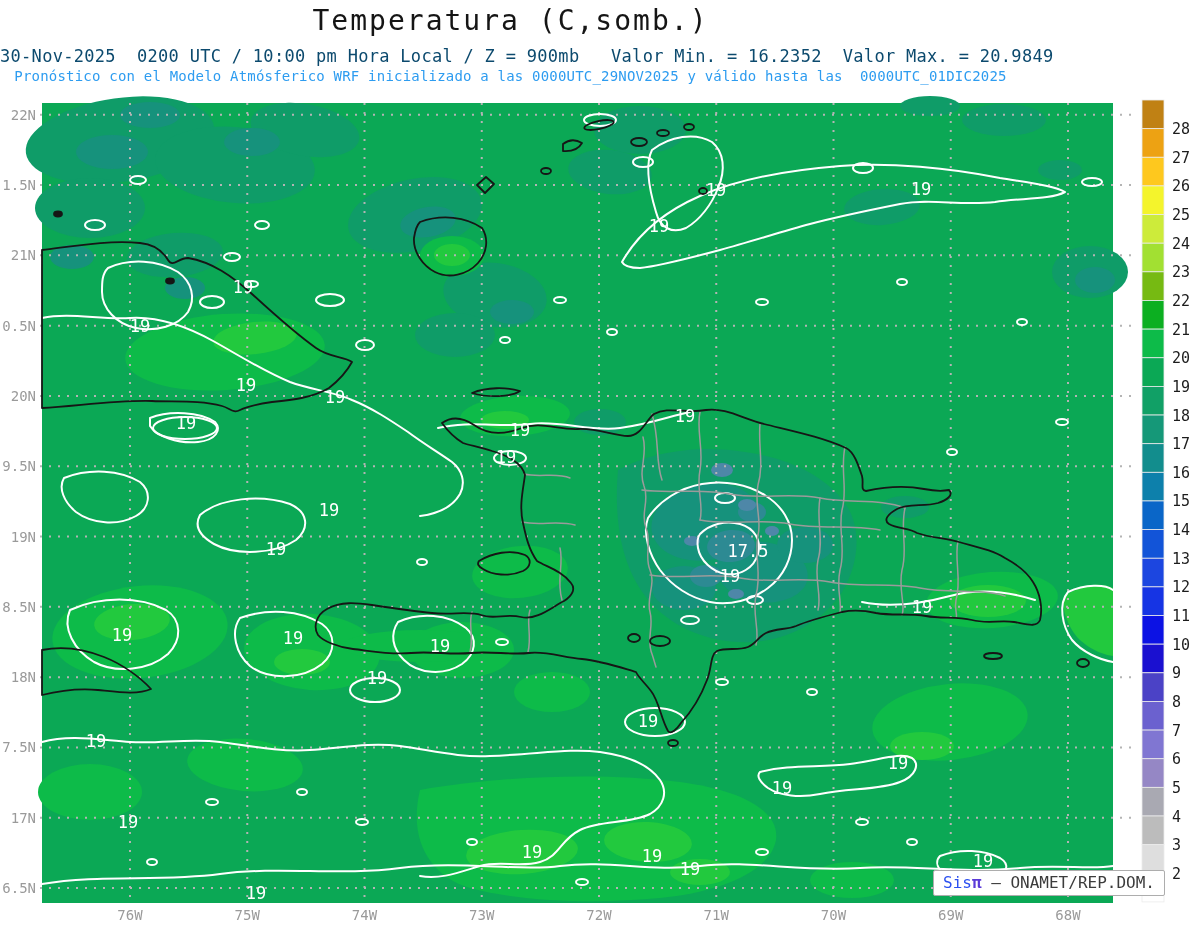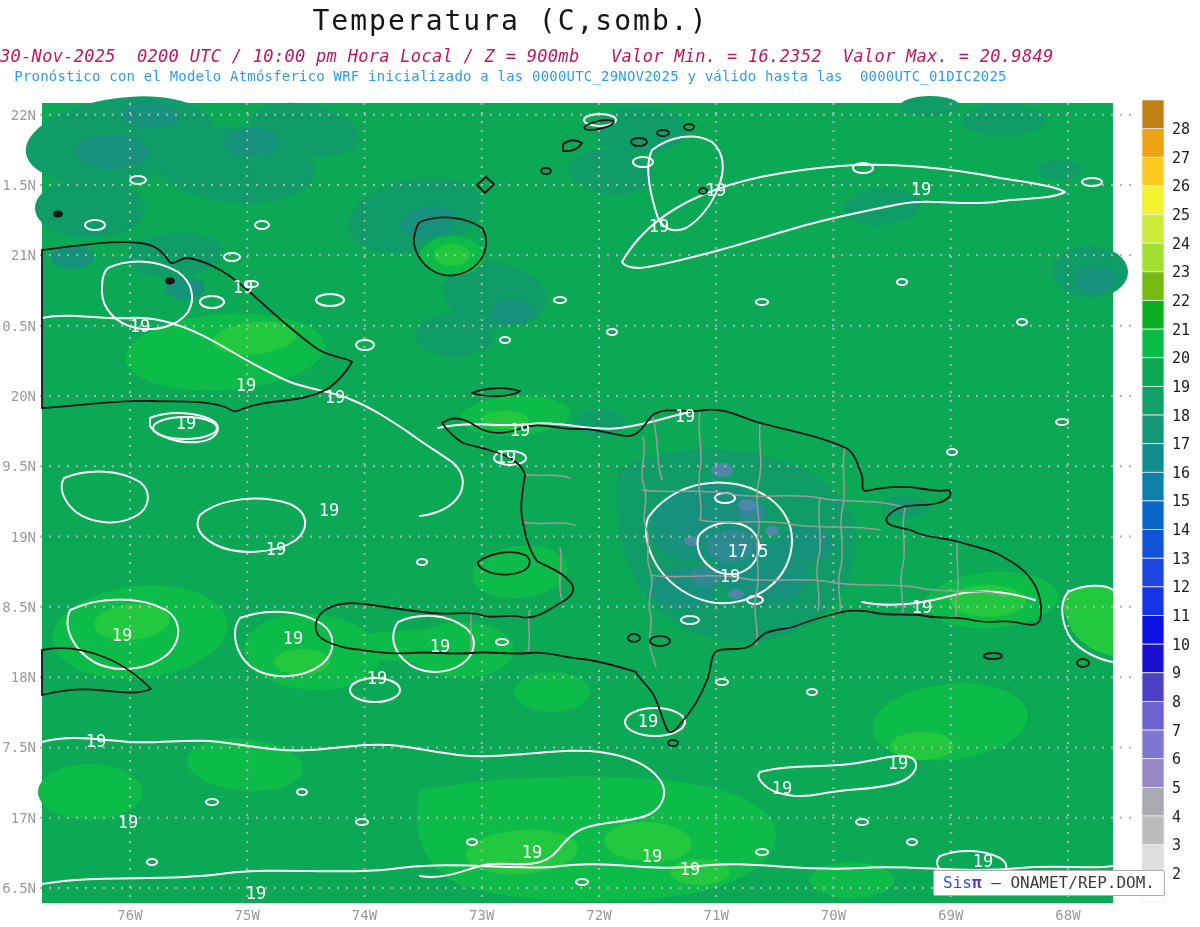--- a/index.html
+++ b/index.html
@@ -1,20 +1,20 @@
 <!DOCTYPE html>
 <html><head>
 <meta charset="utf-8">
 <style>
   html,body{margin:0;padding:0;background:#ffffff;}
   body{width:1200px;height:927px;position:relative;overflow:hidden;
        font-family:"DejaVu Sans Mono","Liberation Mono",monospace;}
   .hdr{position:absolute;left:0;width:1021px;text-align:center;white-space:pre;}
   #title{top:4px;font-size:28px;letter-spacing:2px;color:#151515;}
-  #sub1{top:46px;font-size:17px;letter-spacing:0.3px;color:#be185d;font-style:italic;}
+  #sub1{top:46px;font-size:17px;letter-spacing:0.3px;color:#0c4a6e;}
   #sub2{top:68px;font-size:14px;letter-spacing:0.2px;color:#2d9cf0;}
   #badge{position:absolute;left:933px;top:870px;height:22px;line-height:22px;
          background:#ffffff;border:1px solid #adadad;border-radius:2px;
          padding:1px 9px;font-size:16px;white-space:pre;}
   #badge .sis{color:#2b50f0;}
   #badge .pi{color:#5b3bd8;font-weight:bold;}
   #badge .rest{color:#3c3c3c;}
   svg text{font-family:"DejaVu Sans Mono","Liberation Mono",monospace;}
   .grid{stroke:#b4b4b4;stroke-width:2;stroke-dasharray:2 7;fill:none;}
   .axlbl{font-size:14px;fill:#9a9a9a;}

